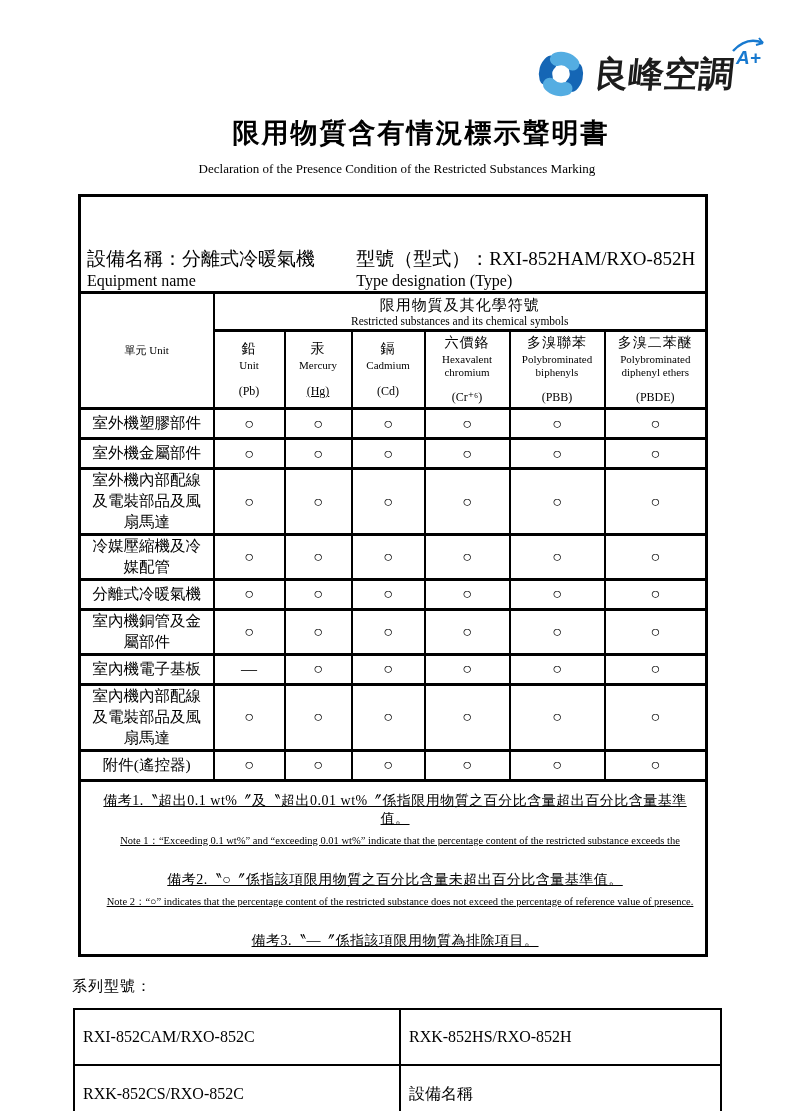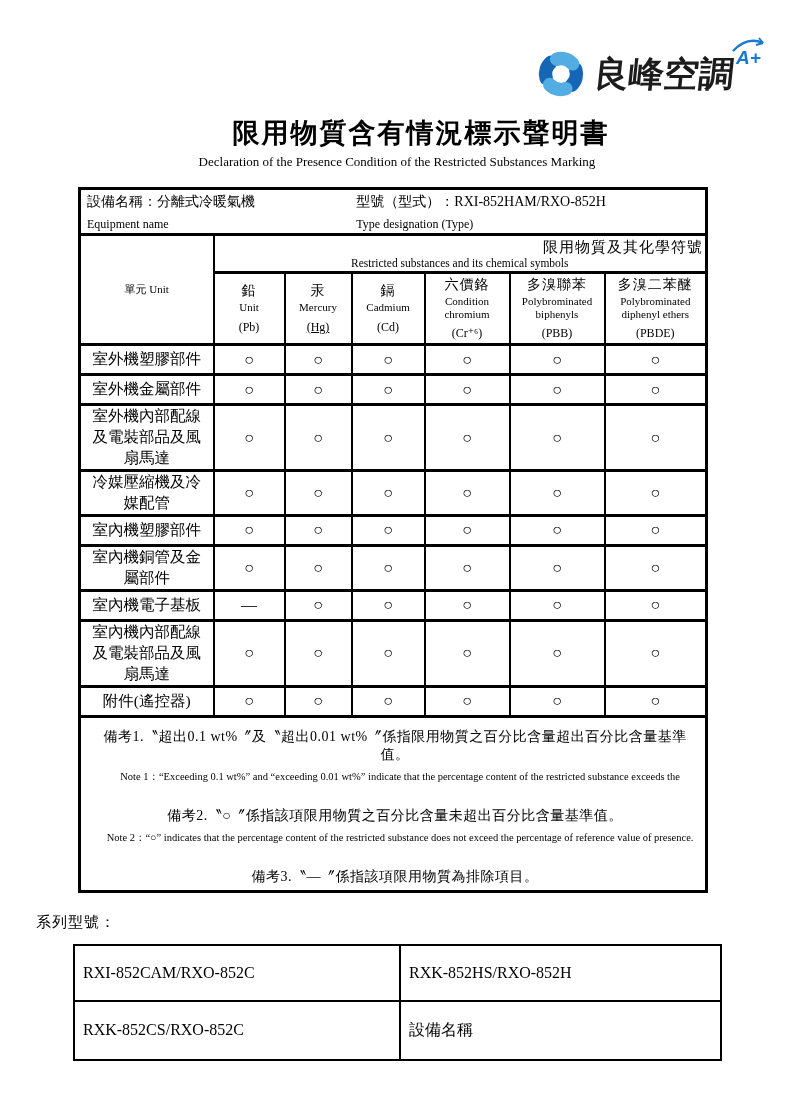--- a/index.html
+++ b/index.html
@@ -14,56 +14,56 @@
   .logo { position:absolute; top:44px; left:534px; display:flex; align-items:center; height:60px; }
   .logo-icon { width:54px; height:54px; margin-right:6px; }
   .brand { font-family:"Liberation Sans","DejaVu Sans",sans-serif; font-size:35px; font-weight:bold;
            color:#1c1c1c; letter-spacing:0px; transform:skewX(-6deg); line-height:54px; }
   .badge { position:relative; margin-left:2px; top:-16px; font-family:"Liberation Sans",sans-serif;
            font-weight:bold; font-style:italic; font-size:19px; color:#1779cf; }
   .badge svg { position:absolute; left:-4px; top:-10px; }
 
   
   .title { padding-top:115px; text-align:center; font-size:27px; font-weight:bold; letter-spacing:2px;padding-left:48px; }
-  .subtitle { text-align:center; font-size:13px; margin-top:3px; }
+  .subtitle { text-align:center; font-size:13px; margin-top:10px; }
 
   
   table.main { border-collapse:collapse; table-layout:fixed; width:627px; margin:17px 0 0 78px;
                border:3px solid #000; }
   table.main td { border-left:2px solid #000; border-right:2px solid #000;
                   border-top:3px solid #000; border-bottom:3px solid #000;
                   text-align:center; vertical-align:middle; padding:2px; }
   .equip-cell { height:44px; padding:3px 6px 1px 6px !important; }
   .equip-flex { display:flex; text-align:left; }
   .equip-left { width:44%; } .equip-right { width:56%; }
-  .zh15 { font-size:14px; }
-  .en12 { font-size:12px; margin-top:6px; }
+  .zh15 { font-size:19px;margin-top:46px; }
+  .en12 { font-size:16px; margin-top:0; }
   .rs-cell { height:38px; }
-  .rs-zh { font-size:15px; letter-spacing:1px;text-align:right; }
+  .rs-zh { font-size:15px; letter-spacing:1px; }
   .rs-en { font-size:11.5px; }
   .unit-h { font-size:11px;margin-top:28px; }
   .sub-cell { height:70px; vertical-align:middle; }
   .s-zh { font-size:14px; letter-spacing:1px; }
   .s-en { font-size:11px; line-height:1.15; margin-top:1px; }
-  .s-sym { font-size:12px; margin-top:6px; }
+  .s-sym { font-size:12px; margin-top:12px; }
   .u { text-decoration:underline;text-align:center; }
   .unit-cell { font-size:15.5px; padding:0 6px !important; line-height:1.35; }
   .val-cell { font-size:16px; }
   tr.rs td { height:30px; }
   tr.rd td { height:42px; }
   tr.rt td { height:60px; }
 
   
-  .notes-cell { height:158px; text-align:right; vertical-align:top !important; padding:8px 4px 4px 8px !important; }
+  .notes-cell { height:158px; text-align:right; vertical-align:top !important; padding:8px 4px 4px 8px !important;text-decoration:underline; }
   .note-zh { font-size:14px; letter-spacing:0.5px; margin-top:23px; }
   .note-zh.first { margin-top:2px; }
   .note-en { font-size:10.5px; margin:6px 0 8px 10px; white-space:nowrap; }
 
   
-  .series-label { margin:20px 0 12px 36px; font-size:15px; letter-spacing:1px; }
+  .series-label { margin:20px 0 12px 72px; font-size:15px; letter-spacing:1px; }
   table.series { border-collapse:collapse; table-layout:fixed; width:647px; margin-left:73px; }
   table.series td { border:2px solid #000; height:26px; font-size:16px; text-align:left;
                     padding:18px 8px; vertical-align:middle; }
 </style>
 </head>
 <body>
 
 <div class="page">
 
   <div class="logo">
@@ -128,21 +128,21 @@
         <div class="s-en">Mercury</div>
         <div class="s-sym u">(Hg)</div>
       </td>
       <td class="sub-cell">
         <div class="s-zh">鎘</div>
         <div class="s-en">Cadmium</div>
         <div class="s-sym">(Cd)</div>
       </td>
       <td class="sub-cell">
         <div class="s-zh">六價鉻</div>
-        <div class="s-en">Condition chromium</div>
+        <div class="s-en">Hexavalent chromium</div>
         <div class="s-sym">(Cr⁺⁶)</div>
       </td>
       <td class="sub-cell">
         <div class="s-zh">多溴聯苯</div>
         <div class="s-en">Polybrominated biphenyls</div>
         <div class="s-sym">(PBB)</div>
       </td>
       <td class="sub-cell">
         <div class="s-zh">多溴二苯醚</div>
         <div class="s-en">Polybrominated diphenyl ethers</div>
@@ -180,21 +180,21 @@
     <tr class="rd">
       <td class="unit-cell">冷媒壓縮機及冷媒配管</td>
       <td class="val-cell">○</td>
       <td class="val-cell">○</td>
       <td class="val-cell">○</td>
       <td class="val-cell">○</td>
       <td class="val-cell">○</td>
       <td class="val-cell">○</td>
     </tr>
     <tr class="rs">
-      <td class="unit-cell">室內機塑膠部件</td>
+      <td class="unit-cell">分離式冷暖氣機</td>
       <td class="val-cell">○</td>
       <td class="val-cell">○</td>
       <td class="val-cell">○</td>
       <td class="val-cell">○</td>
       <td class="val-cell">○</td>
       <td class="val-cell">○</td>
     </tr>
     <tr class="rd">
       <td class="unit-cell">室內機銅管及金屬部件</td>
       <td class="val-cell">○</td>

